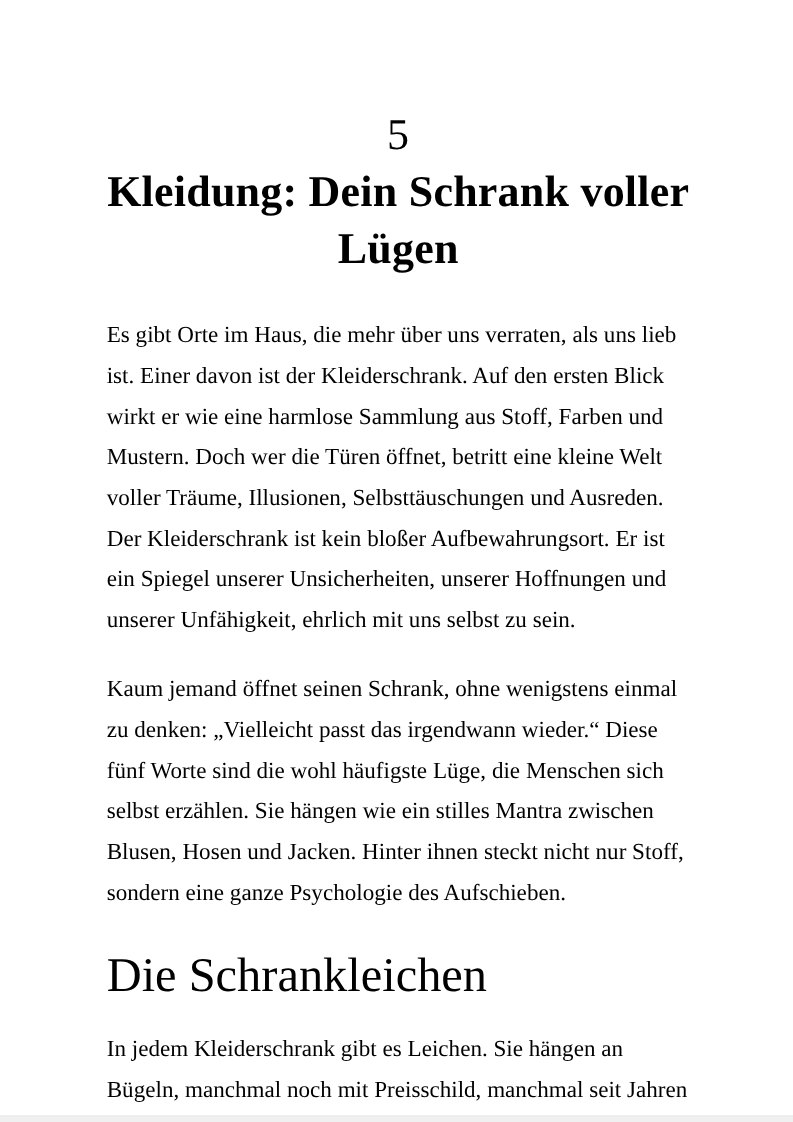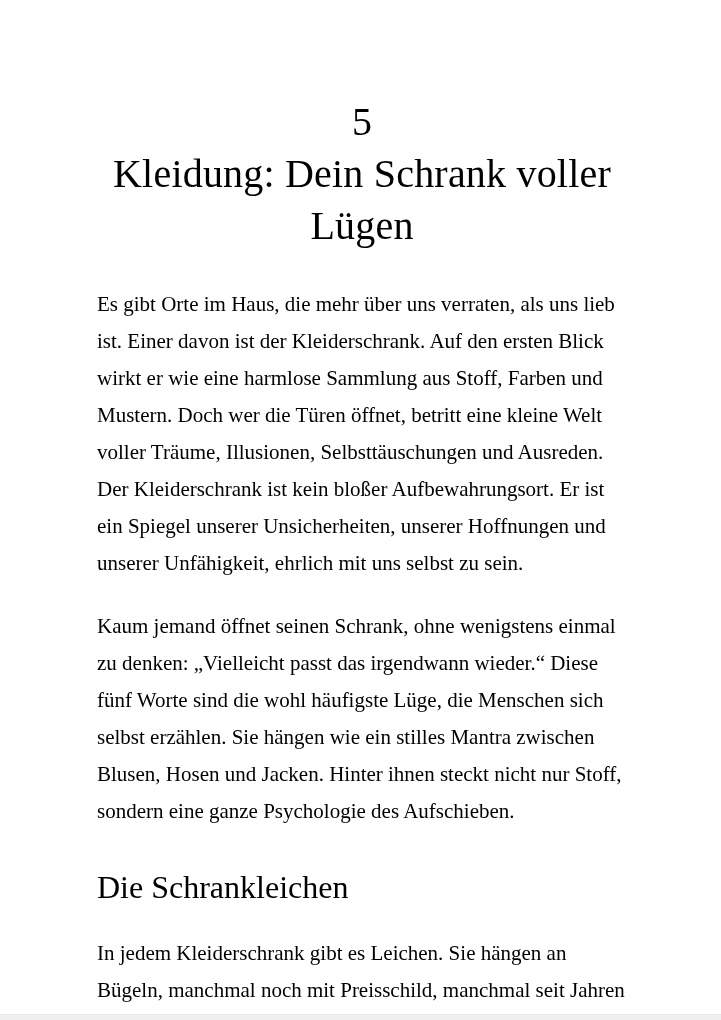--- a/index.html
+++ b/index.html
@@ -28,30 +28,31 @@
     line-height: 52px;
     font-weight: 400;
     text-align: center;
     letter-spacing: 0.2px;
   }
   .chapter-heading .chapter-num {
     display: block;
   }
   .chapter-heading .chapter-title {
     display: block;
+    font-weight: bold;
   }
   .body-par {
     margin: 0 0 26px 0;
     font-size: 21px;
     line-height: 37px;
     text-align: left;
   }
   .section-heading {
     margin: 37px 0 28px 0;
-    font-size: 32px;
+    font-size: 44px;
     line-height: 40px;
     font-weight: 400;
   }
   .bottom-strip {
     position: absolute;
     left: 0;
     bottom: 0;
     width: 100%;
     height: 6px;
     background: #f0f0f1;

